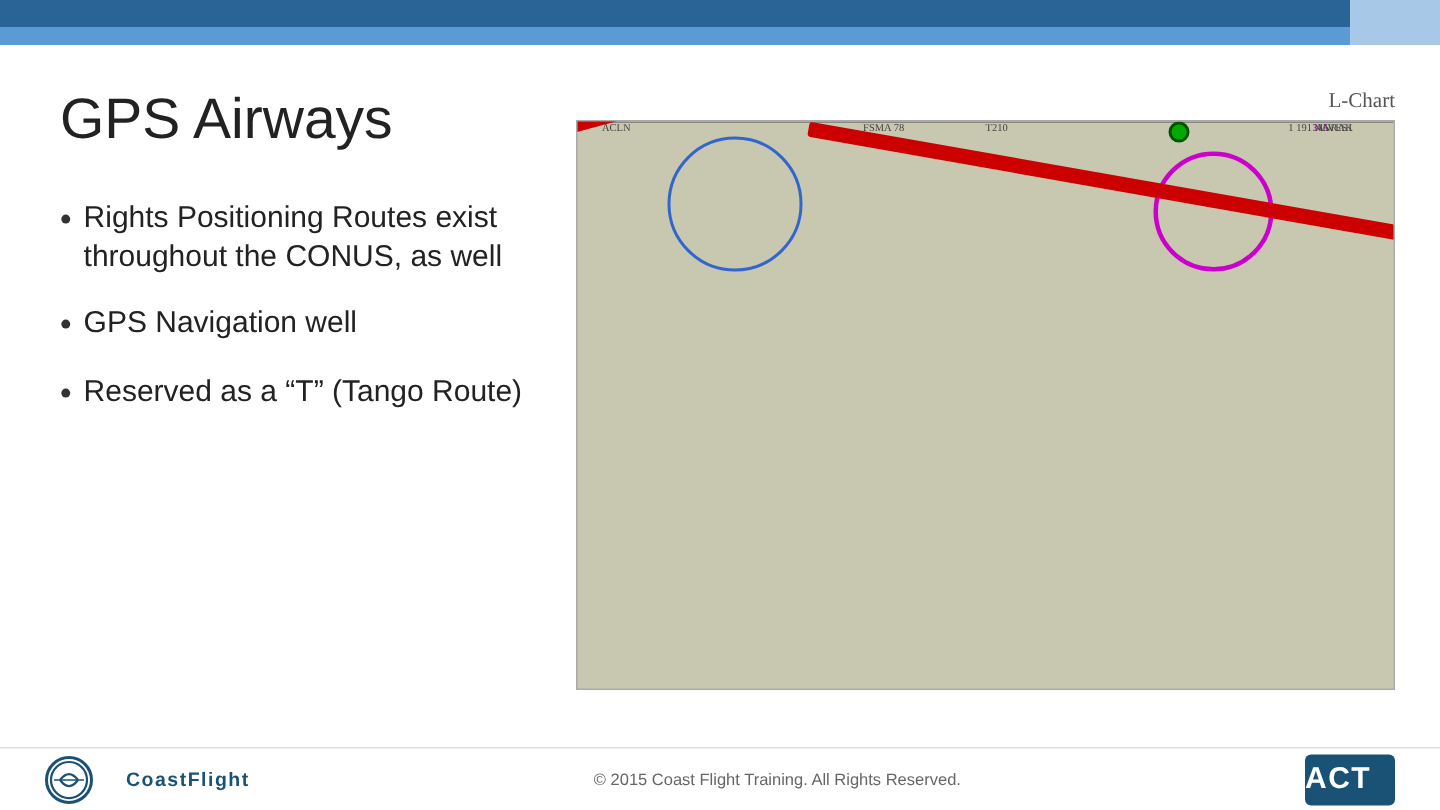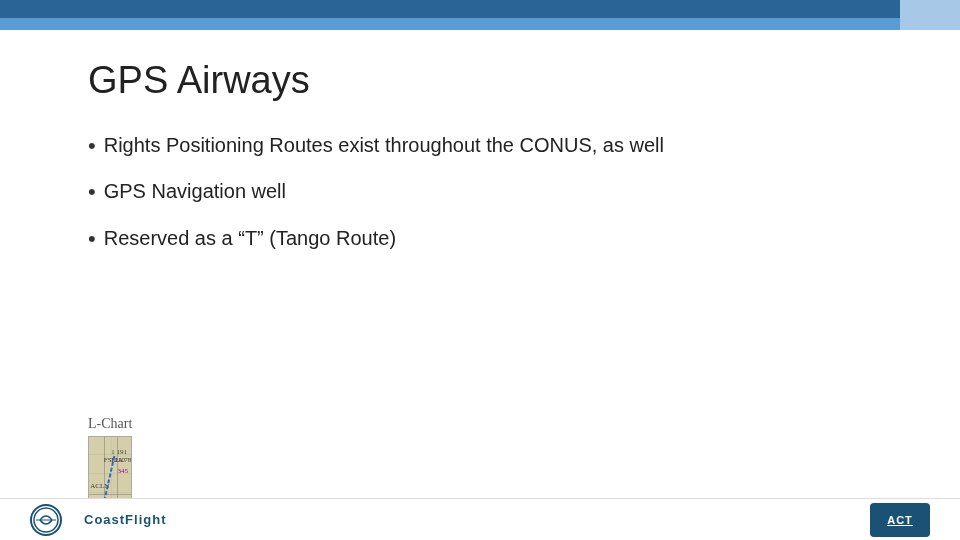--- a/index.html
+++ b/index.html
@@ -39,25 +39,24 @@
     }
 
     
     .main-content {
       position: absolute;
       top: 40px;
       left: 0;
       right: 0;
       bottom: 40px;
       display: flex;
-      flex-direction: column;
+      flex-direction: row;
       align-items: flex-start;
       padding: 20px 30px 10px 40px;
-      gap: 36px;
-      margin-left: 48px;
+      gap: 24px;
     }
 
     
     .text-column {
       flex: 0 0 320px;
       display: flex;
       flex-direction: column;
       gap: 0;
     }
 
@@ -279,26 +278,24 @@
       align-items: center;
     }
 
     .act-logo {
       width: 60px;
       height: 34px;
       background: #1a5276;
       border-radius: 4px;
       display: flex;
       align-items: center;
-      justify-content: center;
       color: white;
-      font-size: 11px;
+      font-size: 20px;
       font-weight: bold;
       letter-spacing: 1px;
-      text-decoration: underline;
     }
 
     
     .chart-text {
       position: absolute;
       font-size: 7px;
       color: #444;
       white-space: nowrap;
     }
 
@@ -419,19 +416,20 @@
           <circle cx="14" cy="14" r="12" fill="none" stroke="#1a5276" stroke-width="1.5"></circle>
           <path d="M8,14 Q14,6 20,14" fill="none" stroke="#1a5276" stroke-width="1.5"></path>
           <path d="M8,14 Q14,22 20,14" fill="none" stroke="#1a5276" stroke-width="1.5"></path>
           <line x1="4" y1="14" x2="24" y2="14" stroke="#1a5276" stroke-width="1"></line>
         </svg>
       </div>
       <span class="logo-text-coast">CoastFlight</span>
     </div>
   </div>
 
+  <div class="footer-center">© 2015 Coast Flight Training. All Rights Reserved.</div>
 
   <div class="footer-right">
     <div class="act-logo">
       <span>ACT</span>
     </div>
   </div>
 </div>
 
 </body></html>

